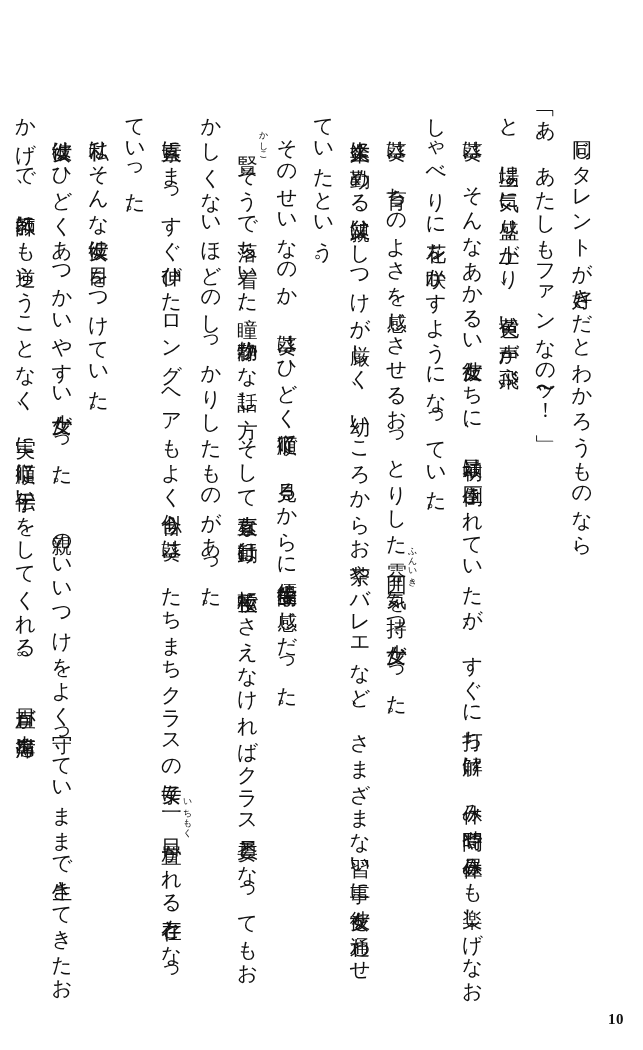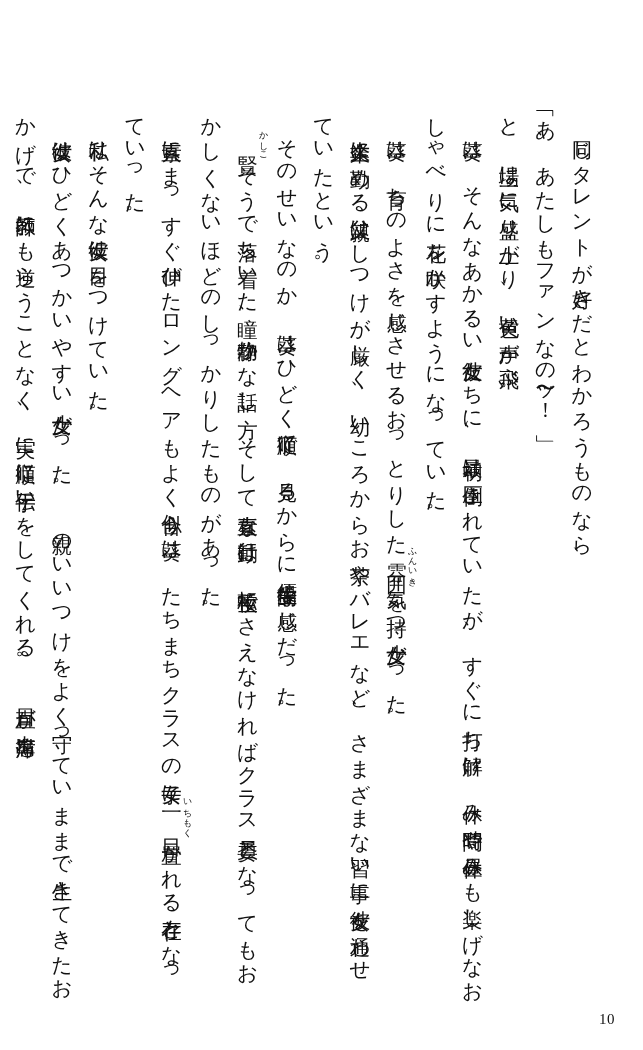--- a/index.html
+++ b/index.html
@@ -57,26 +57,27 @@
     -webkit-ruby-position: over;
   }
   rt {
     font-size: 9px;
     letter-spacing: 0;
     line-height: 1;
   }
 
   #page-number {
     position: absolute;
-    right: 28px;
+    right: 19px;
     bottom: 22px;
     font-size: 15px;
     font-family: "Liberation Serif", "DejaVu Serif", serif;
     color: #111111;
     letter-spacing: 0.5px;
+    font-weight: bold;
   }
 </style>
 </head>
 <body>
 
 <div id="page">
 
   <div id="text-block">
 
     <p class="indent">同じタレントが好きだとわかろうものなら、</p>

